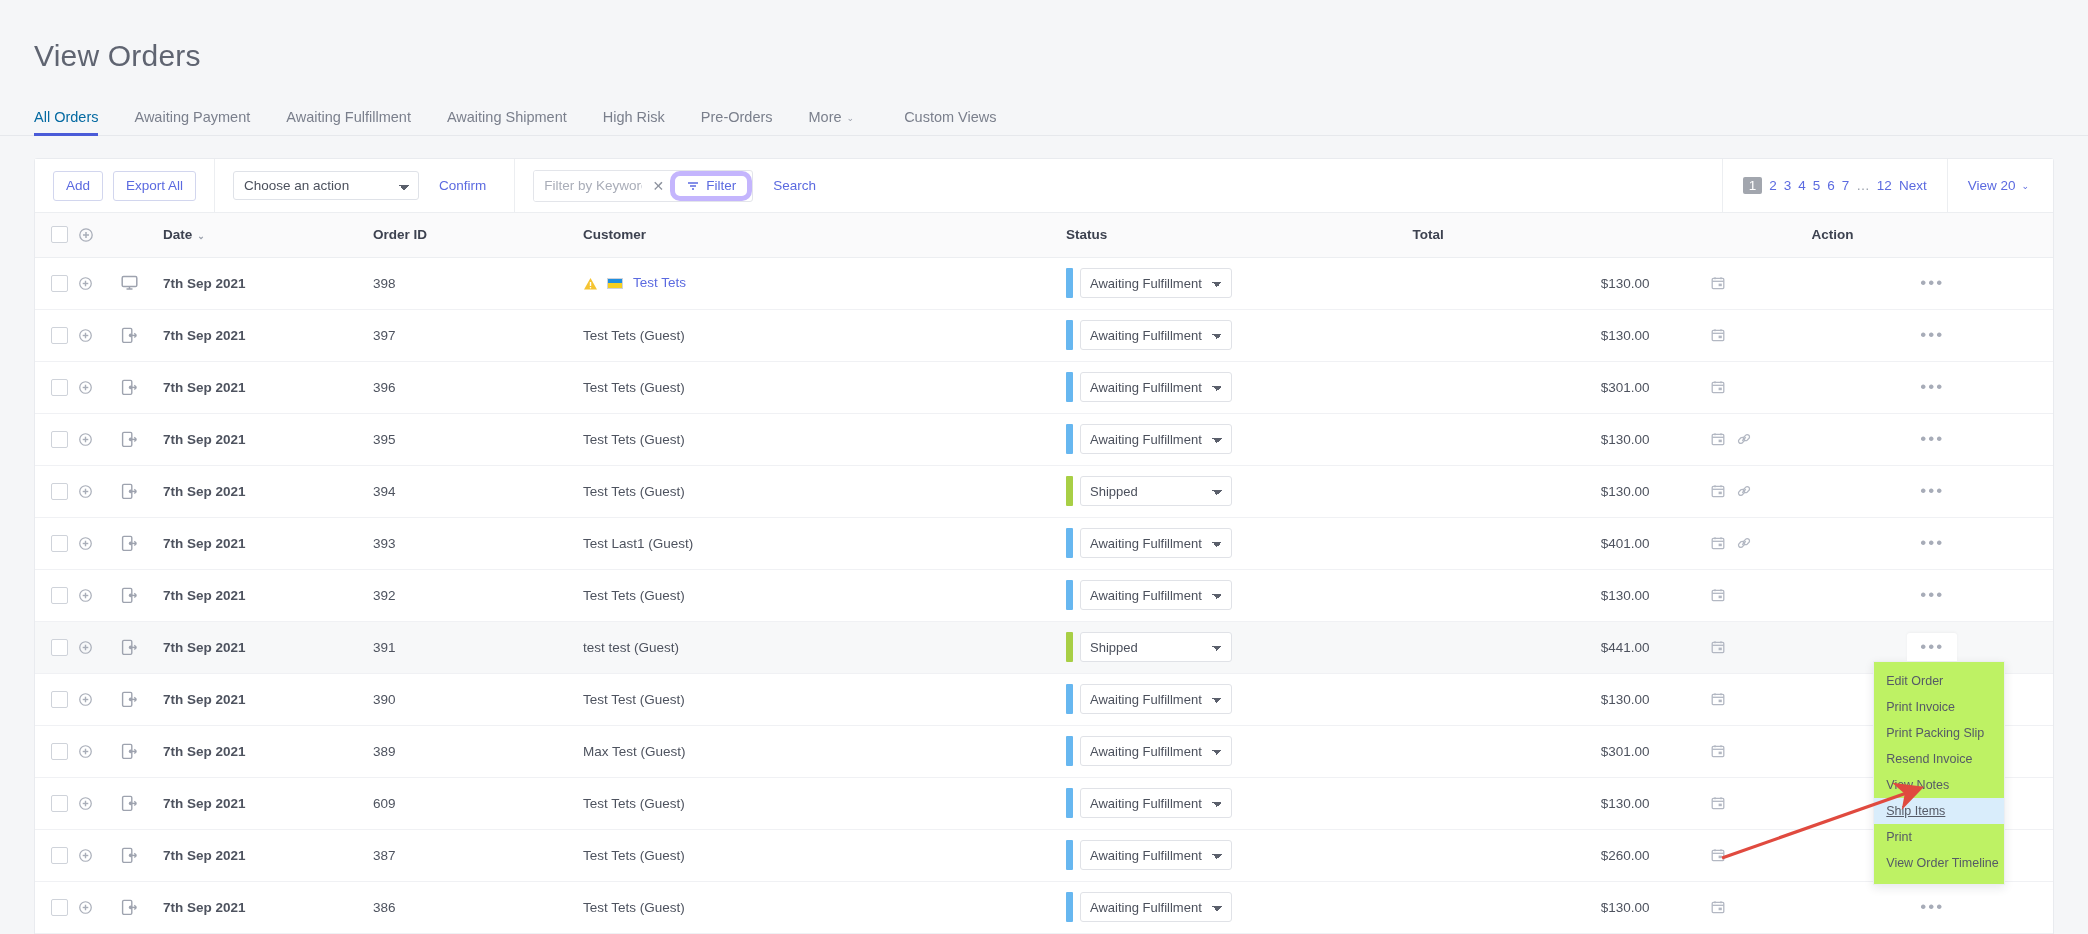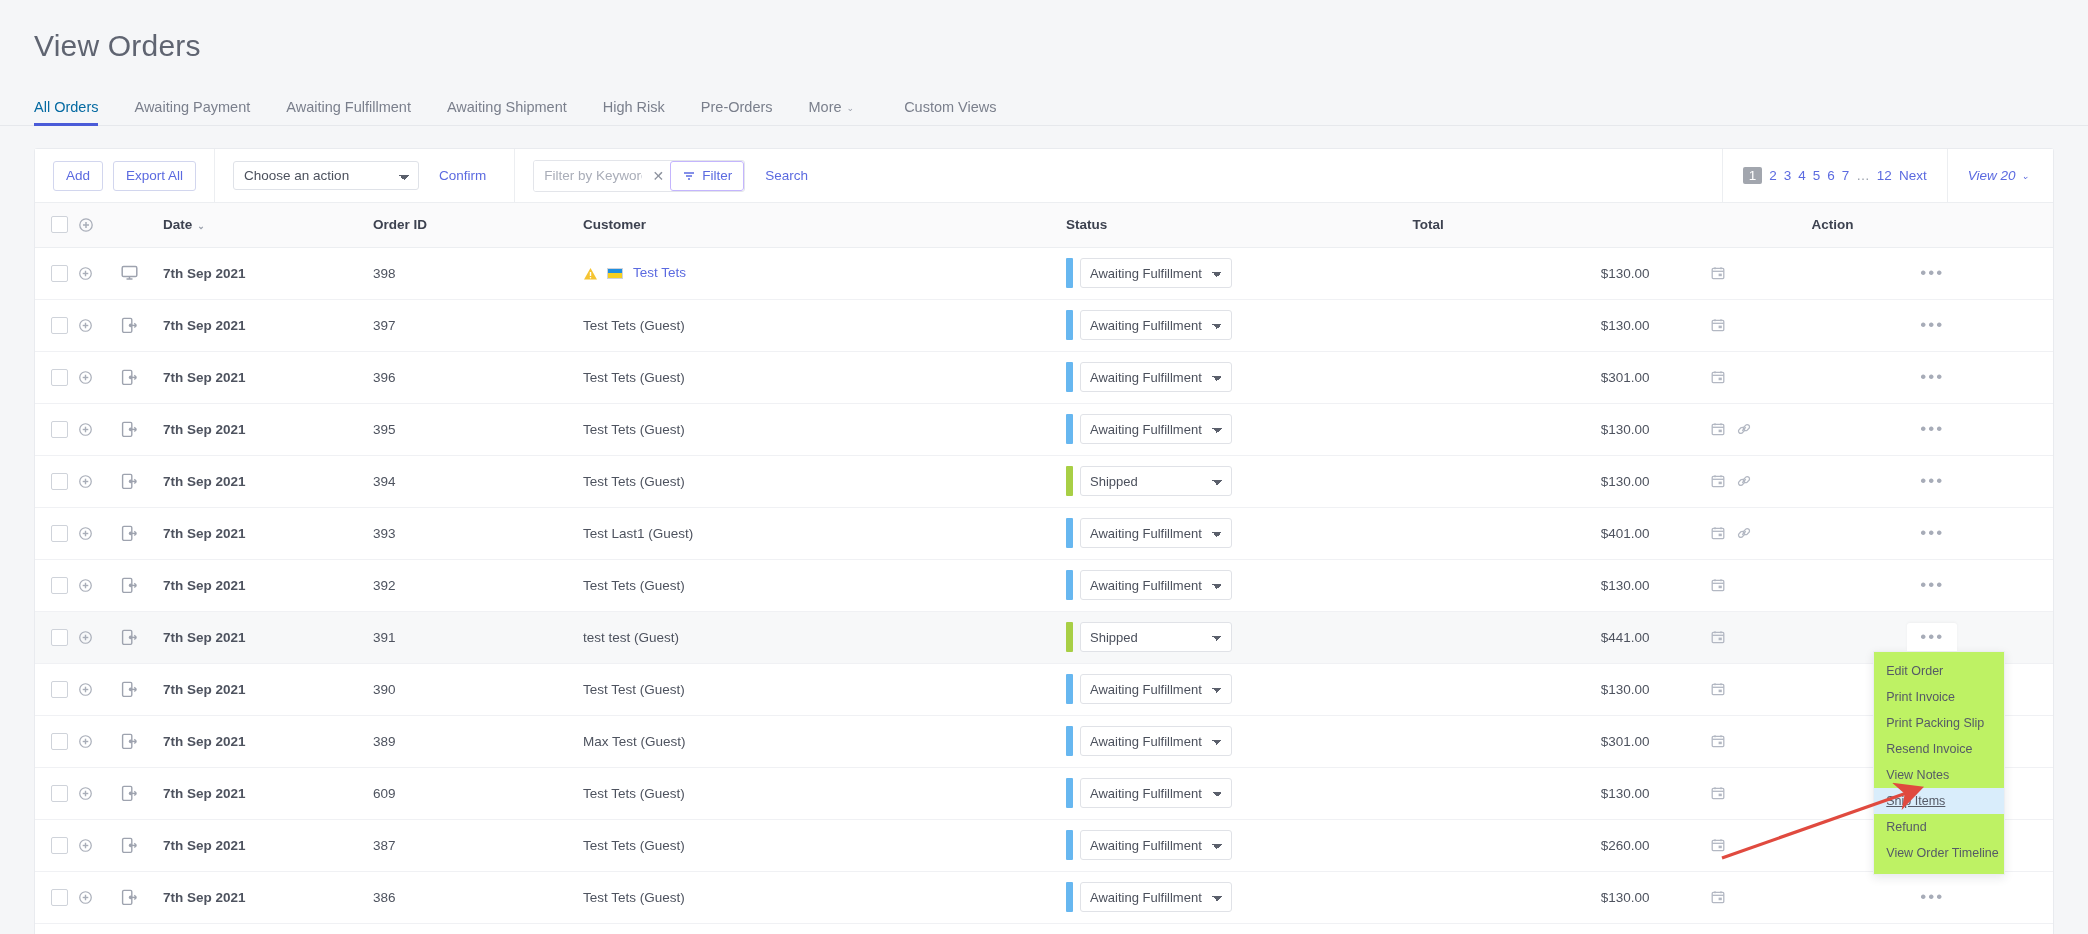--- a/index.html
+++ b/index.html
@@ -6,21 +6,21 @@
   html, body {
     width: 2088px; height: 934px;
     background: #f5f6f8;
     font-family: "Liberation Sans", sans-serif;
     overflow: hidden;
     -webkit-font-smoothing: antialiased;
   }
 
   
   .page-head {
-    padding: 26px 34px 0 34px;
+    padding: 36px 34px 0 34px;
   }
   .page-title {
     font-size: 30px;
     font-weight: 400;
     color: #5f6471;
     letter-spacing: .2px;
     line-height: 40px;
   }
 
   
@@ -148,27 +148,27 @@
   }
   .keyword-input::placeholder { color: #a9adb8; }
   .keyword-clear {
     display: flex; align-items: center; justify-content: center;
     width: 24px; color: #8d929e; font-size: 14px; cursor: pointer;
     background: #fff;
   }
   .filter-btn {
     display: flex; align-items: center; gap: 6px;
     border-left: 1px solid #ccd2f0;
-    border: 1px solid #c4b5fd;
+    border: 5px solid #c4b5fd;
     background: #fff;
     color: #5b6ae0;
     font-size: 13.5px;
     padding: 0 11px;
     cursor: pointer;
-    border-radius: 3px;
+    border-radius: 10px;
   }
 
   .toolbar-spacer { flex: 1; }
 
   
   .pager {
     display: flex; align-items: center; gap: 7px;
     font-size: 13.5px;
     padding: 0 20px;
     height: 100%;
@@ -185,21 +185,20 @@
     padding: 1px 6px;
     cursor: default;
   }
   .pg.dots { color: #9aa0ac; cursor: default; }
   .view-sel {
     display: flex; align-items: center; gap: 6px;
     color: #5b6ae0; font-size: 13.5px; cursor: pointer;
     padding: 0 24px 0 20px;
     height: 100%;
     border-left: 1px solid #eceef1;
-    font-style: italic;
   }
   .view-sel .caret { font-size: 9px; }
 
   
   table.orders {
     width: 100%;
     border-collapse: collapse;
     table-layout: fixed;
     background: #fff;
   }
@@ -779,21 +778,21 @@
                     </svg></span>
                 </span>
               </td>
               <td class="c-action"><div class="menu-anchor"><span class="dots-open">•••</span><div class="dropdown">
                     <div class="dd-item">Edit Order</div>
                     <div class="dd-item">Print Invoice</div>
                     <div class="dd-item">Print Packing Slip</div>
                     <div class="dd-item">Resend Invoice</div>
                     <div class="dd-item">View Notes</div>
                     <div class="dd-item selected">Ship Items</div>
-                    <div class="dd-item">Refund</div>
+                    <div class="dd-item">Print</div>
                     <div class="dd-item">View Order Timeline</div>
                   </div></div></td>
             </tr>
             <tr class="row">
               <td class="c-check"><span class="cbox"></span></td>
               <td class="c-expand"><span class="icon plus-circle"><svg width="13" height="13" viewBox="0 0 14 14">
                     <circle cx="7" cy="7" r="6.2" fill="none" stroke="#a9aeb9" stroke-width="1.3"></circle>
                     <line x1="7" y1="4" x2="7" y2="10" stroke="#a9aeb9" stroke-width="1.5"></line>
                     <line x1="4" y1="7" x2="10" y2="7" stroke="#a9aeb9" stroke-width="1.5"></line>
                   </svg></span></td>

